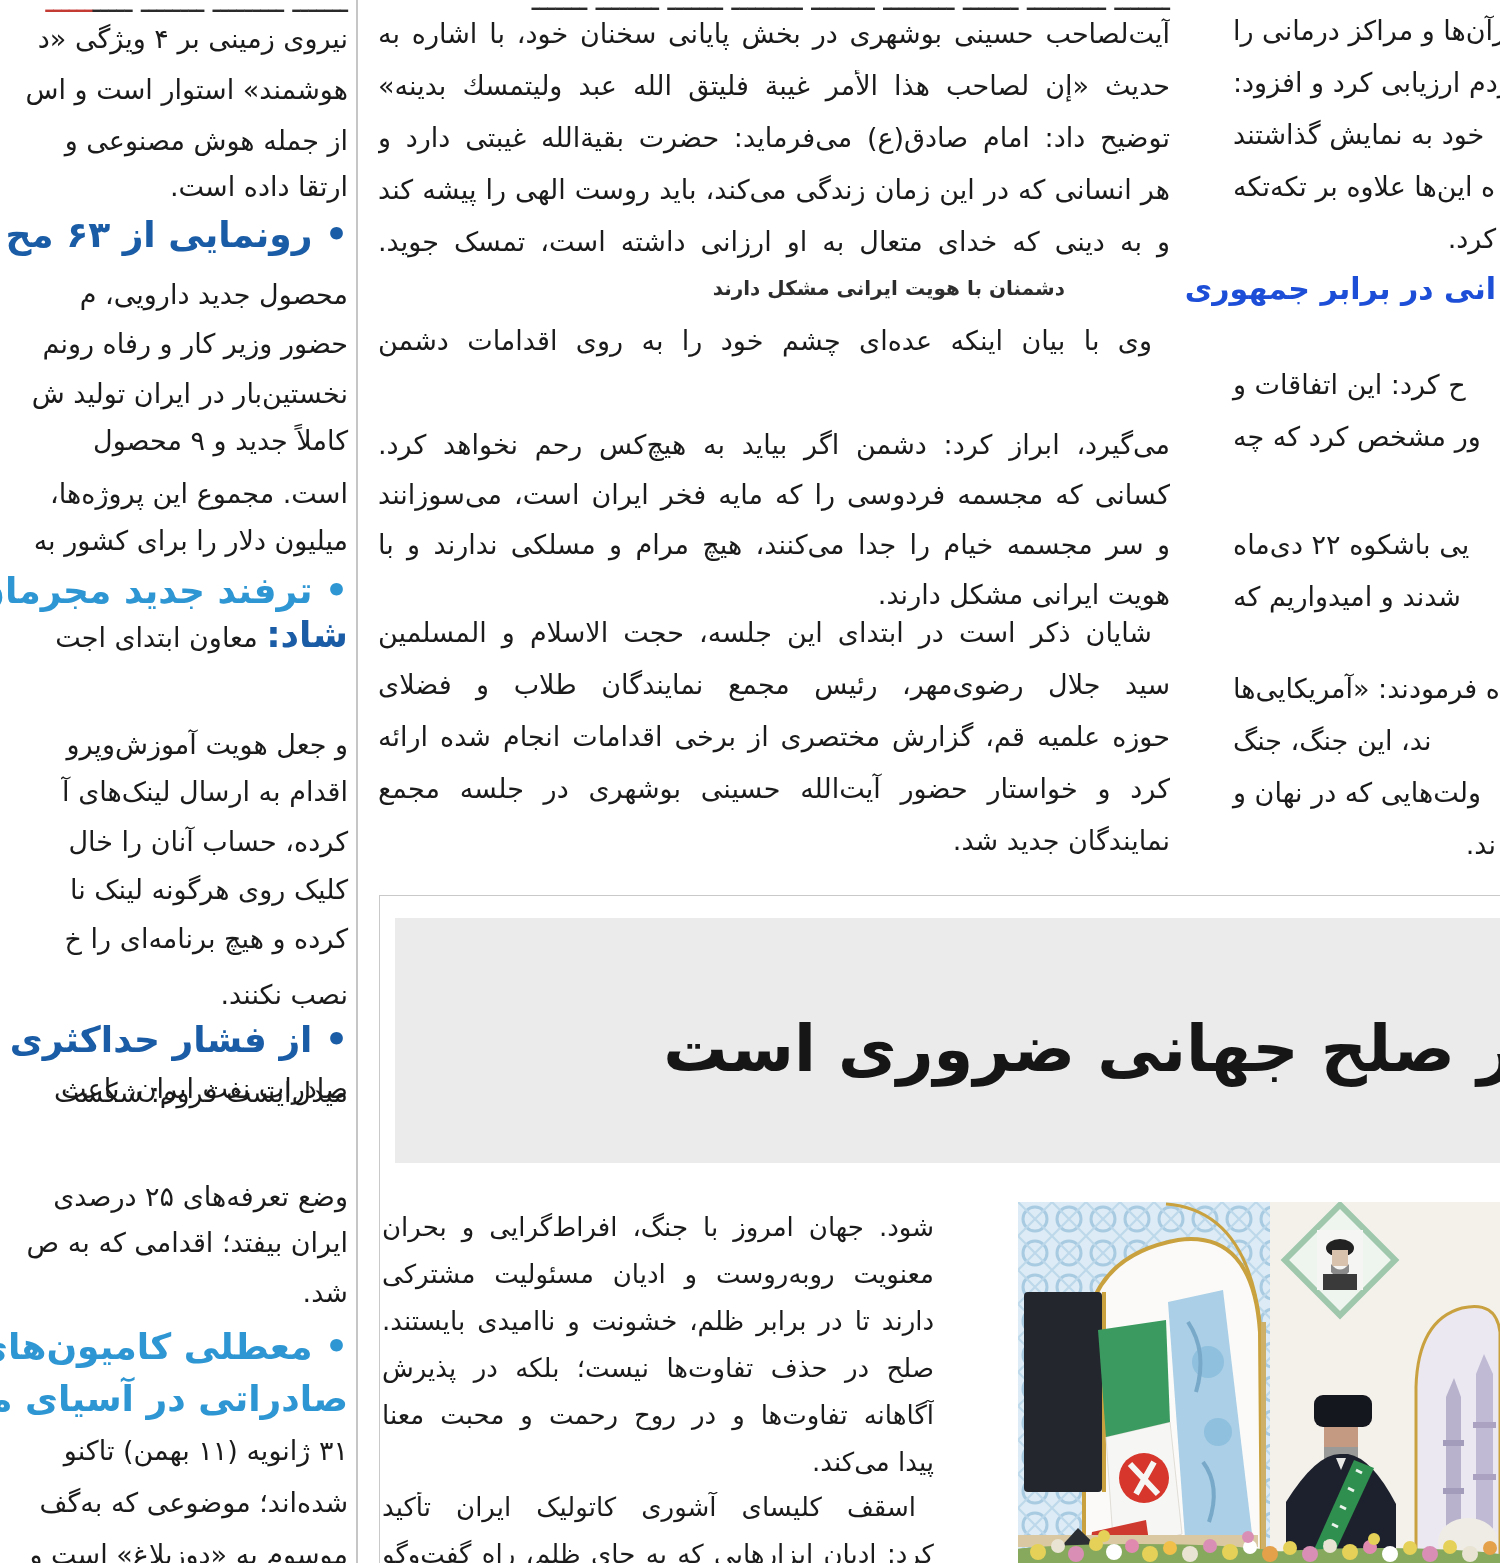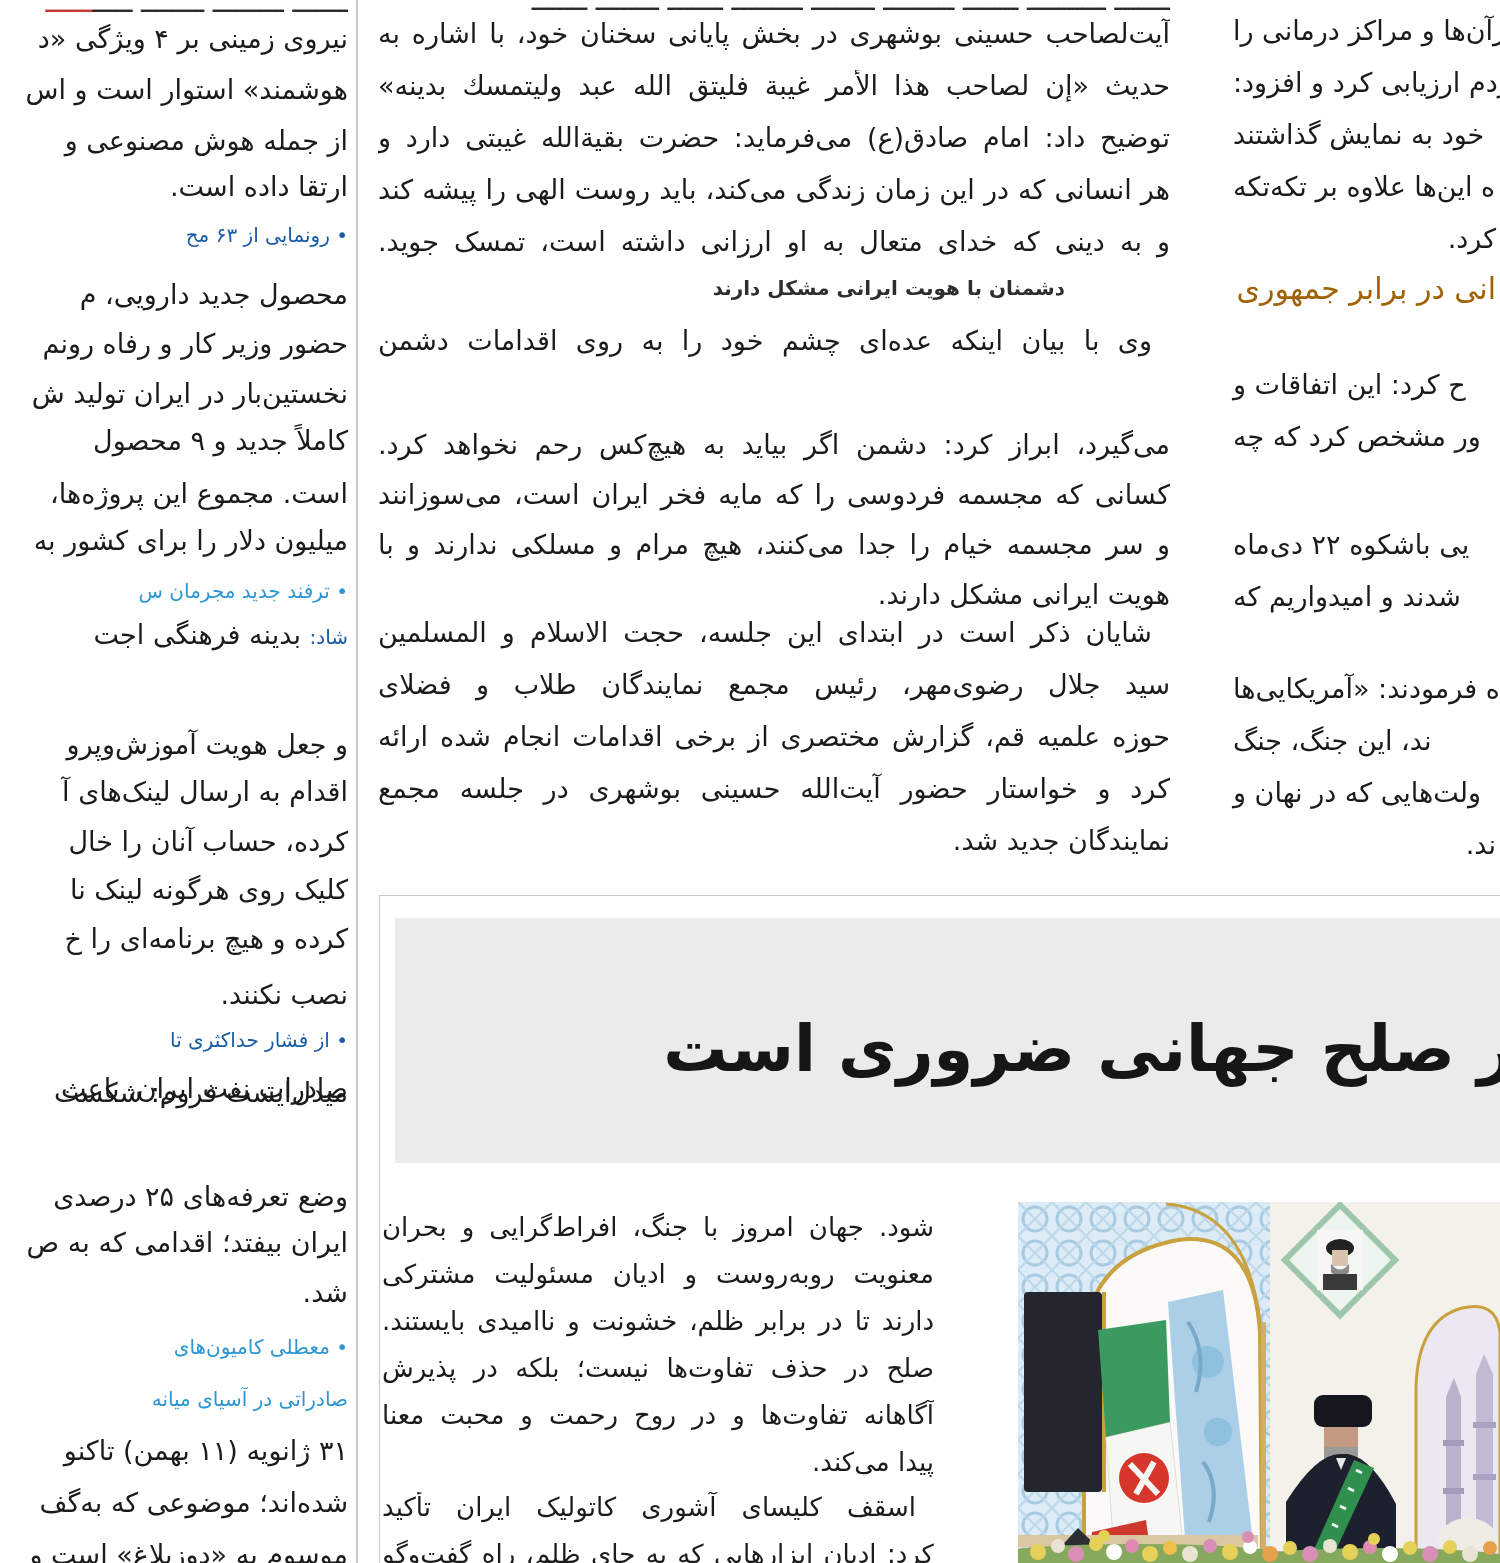--- a/index.html
+++ b/index.html
@@ -9,36 +9,36 @@
     font-family:"DejaVu Sans",sans-serif;color:#1b1b1b;
   }
   
   .col{position:absolute;top:0;height:1563px;}
   #col-left{left:0;width:350px;}
   #col-mid{left:378px;width:792px;}
   #col-right{left:1225px;width:285px;}
   .ln{position:absolute;white-space:nowrap;font-size:27px;line-height:34px;color:#1b1b1b;}
   
   #col-left .ln{right:2px;}
-  .hd{font-weight:normal;font-size:20px;}
+  .hd{font-weight:bold;font-size:36px;}
   .c-dark{color:#1a5ca5;}
   .c-light{color:#2d96d3;}
   .cut{color:#2a2a2a;letter-spacing:1px;}
   .cut-red{color:#c43b33;}
   
   .mj{position:absolute;left:0;width:100%;height:46px;overflow:hidden;
       font-size:27px;text-align:justify;text-align-last:justify;white-space:normal;}
   .mj.last{text-align-last:right;}
   .mj.ind{padding-right:18px;width:calc(100% - 18px);}
   .msub{position:absolute;right:105px;white-space:nowrap;font-weight:bold;
         font-size:20px;color:#2e2e2e;}
   
   #col-right .ln{left:8px;}
   #col-right .ln.ra{left:auto;right:14px;}
-  .rb{font-weight:normal;font-size:30px;color:#a16207;}
+  .rb{font-weight:bold;font-size:30px;color:#1d4ed8;}
   
   .vrule{position:absolute;top:0;left:356px;width:2px;height:1563px;background:#c6c6c6;}
   
   #box{position:absolute;left:379px;top:895px;width:1140px;height:700px;
        border:1px solid #c9c9c9;background:#ffffff;}
   #band{position:absolute;left:395px;top:918px;width:1105px;height:245px;background:#ebebec;}
   #bigh{position:absolute;right:-14px;top:1012px;white-space:nowrap;
         font-weight:bold;font-size:64px;color:#161616;}
   .bj{position:absolute;left:382px;width:552px;height:42px;overflow:hidden;
       font-size:26px;text-align:justify;text-align-last:justify;}
@@ -60,21 +60,21 @@
   <div class="ln" style="top:124px">از جمله هوش مصنوعی و</div>
   <div class="ln" style="top:170px">ارتقا داده است.</div>
   <div class="ln hd c-dark" style="top:218px">• رونمایی از ۶۳ مح</div>
   <div class="ln" style="top:278px">محصول جدید دارویی، م</div>
   <div class="ln" style="top:327px">حضور وزیر کار و رفاه رونم</div>
   <div class="ln" style="top:377px">نخستین‌بار در ایران تولید ش</div>
   <div class="ln" style="top:424px">کاملاً جدید و ۹ محصول</div>
   <div class="ln" style="top:477px">است. مجموع این پروژه‌ها،</div>
   <div class="ln" style="top:524px">میلیون دلار را برای کشور به</div>
   <div class="ln hd c-light" style="top:574px">• ترفند جدید مجرمان س</div>
-  <div class="ln" style="top:618px"><span class="hd c-dark">شاد:</span><span> بدینه فرهنگی اجت</span></div>
+  <div class="ln" style="top:618px"><span class="hd c-dark">شاد:</span><span> معاون ابتدای اجت</span></div>
   <div class="ln" style="top:728px">و جعل هویت آموزش‌وپرو</div>
   <div class="ln" style="top:775px">اقدام به ارسال لینک‌های آ</div>
   <div class="ln" style="top:825px">کرده،  حساب آنان را خال</div>
   <div class="ln" style="top:873px">کلیک روی هرگونه لینک نا</div>
   <div class="ln" style="top:922px">کرده و هیچ برنامه‌ای را خ</div>
   <div class="ln" style="top:978px">نصب نکنند.</div>
   <div class="ln hd c-dark" style="top:1023px">• از فشار حداکثری تا</div>
   <div class="ln" style="top:1076px">میدل‌ایست فروم: شکست</div>
   <div class="ln" style="top:1072px">صادرات نفت ایران، باعث</div>
   <div class="ln" style="top:1180px">وضع تعرفه‌های ۲۵ درصدی</div>

